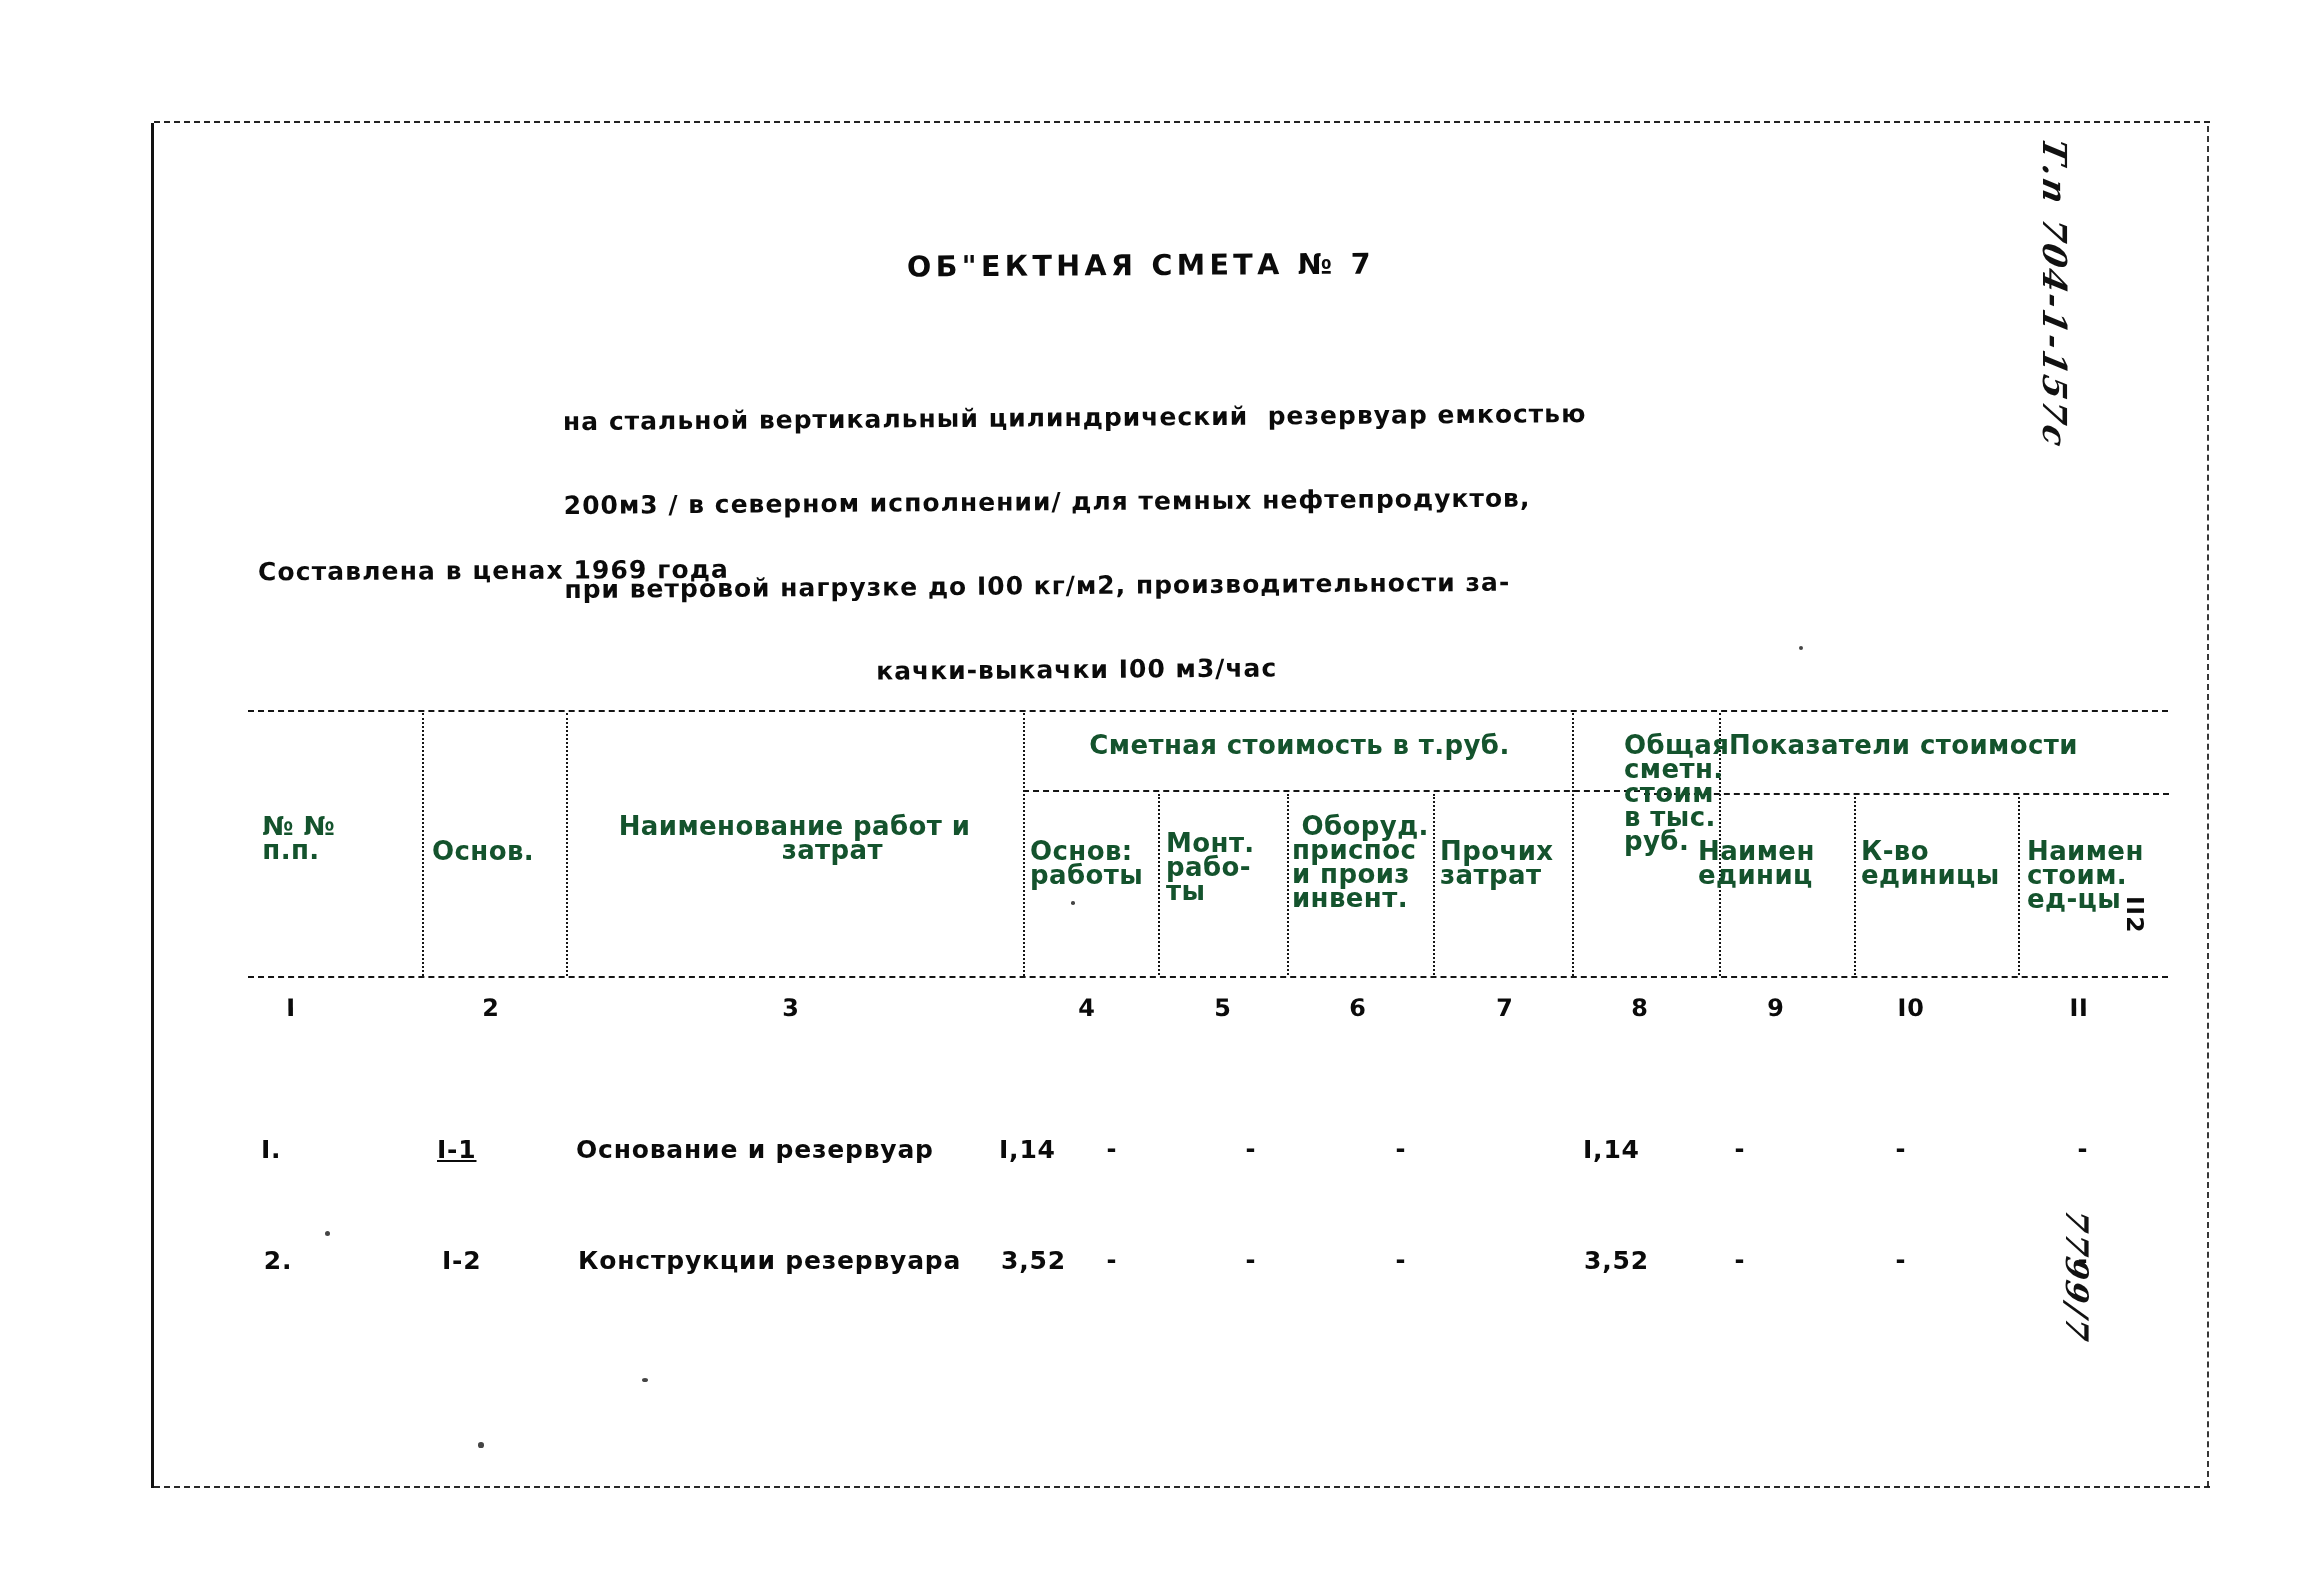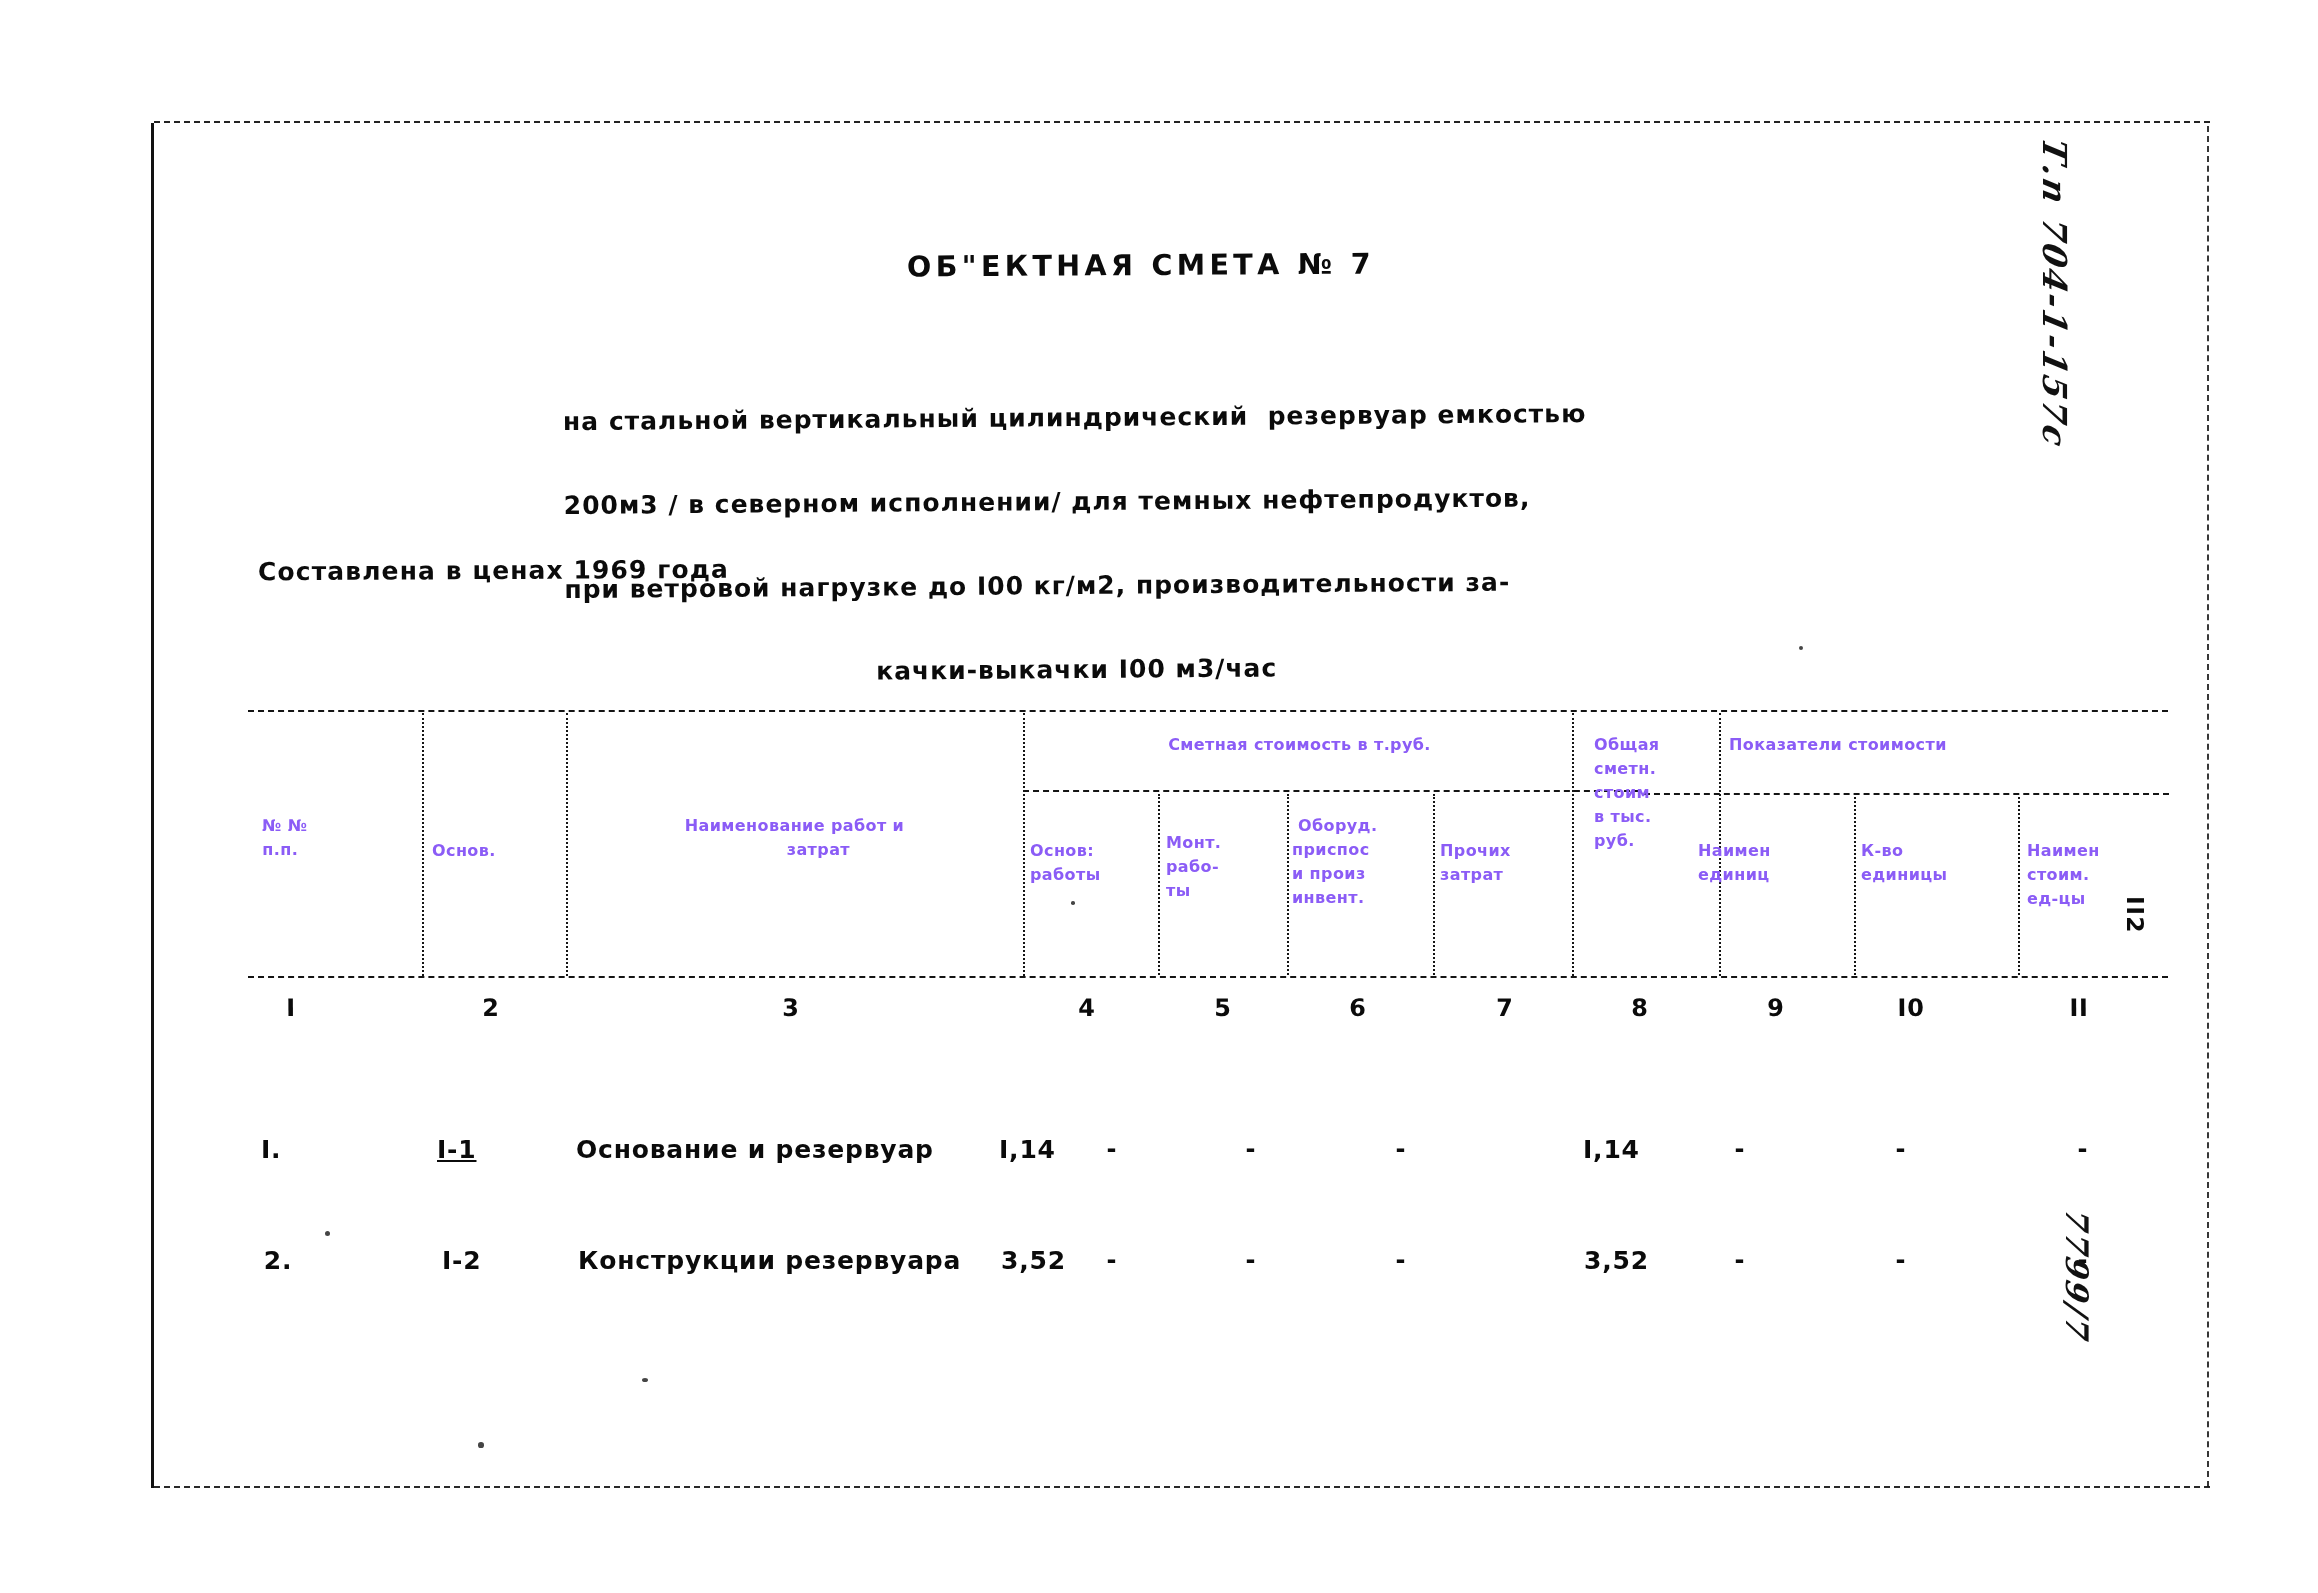--- a/index.html
+++ b/index.html
@@ -112,24 +112,24 @@
   }
   .vline {
     position: absolute;
     width: 0;
     border-left: 2.9px dotted #141414;
   }
   .hcell {
     position: absolute;
     font-family: "DejaVu Sans", sans-serif;
     font-weight: 700;
-    font-size: 16px;
+    font-size: 26px;
     line-height: 24px;
     letter-spacing: 0.4px;
-    color: #8b5cf6;
+    color: #14532d;
     white-space: pre;
   }
   .hcell.c { text-align: center; }
 
   #colnum-row {
     position: absolute;
     left: 248px;
     top: 994px;
     width: 1920px;
     height: 50px;
@@ -265,21 +265,21 @@
     <div class="hcell" style="left:918px; top:121px;">Монт.
 рабо-
 ты</div>
     <div class="hcell" style="left:1044px; top:104px;"> Оборуд.
 приспос
 и произ
 инвент.</div>
     <div class="hcell" style="left:1192px; top:129px;">Прочих
 затрат</div>
 
-    <div class="hcell" style="left:1346px; top:23px;">Общая
+    <div class="hcell" style="left:1376px; top:23px;">Общая
 сметн.
 стоим
 в тыс.
 руб.</div>
 
     <div class="hcell" style="left:1450px; top:129px;">Наимен
 единиц</div>
     <div class="hcell" style="left:1613px; top:129px;">К-во
 единицы</div>
     <div class="hcell" style="left:1779px; top:129px;">Наимен

